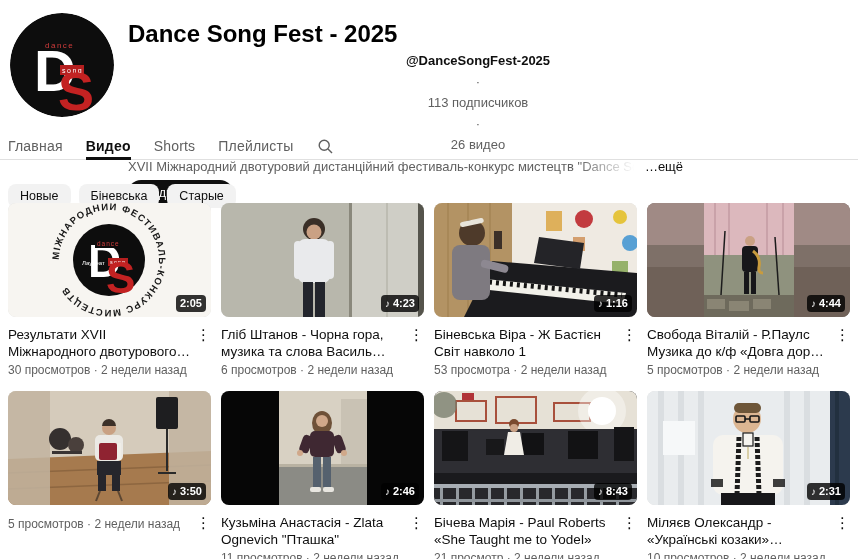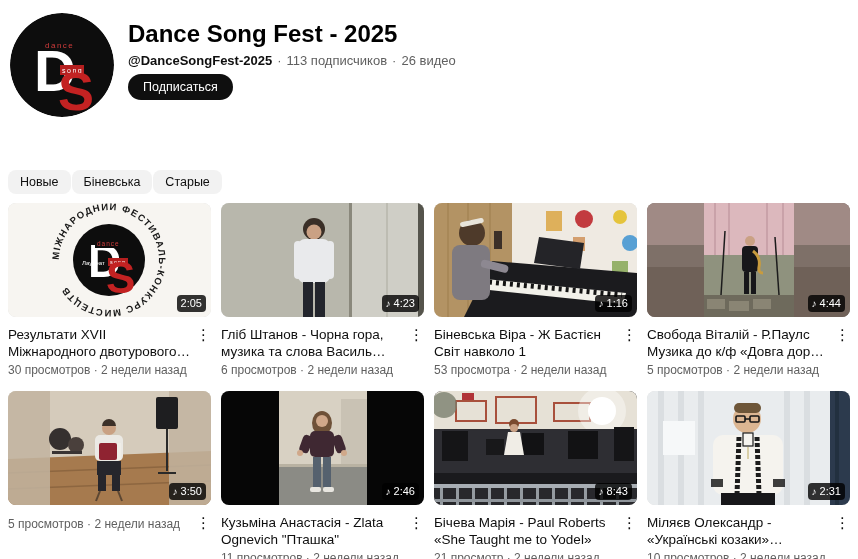--- a/index.html
+++ b/index.html
@@ -4,44 +4,44 @@
 <style>
   html,body{margin:0;padding:0;background:#fff;}
   body{font-family:"Liberation Sans","DejaVu Sans",sans-serif;-webkit-font-smoothing:antialiased;}
   .page{position:relative;width:858px;height:559px;background:#fff;overflow:hidden;}
 
   
   .avatar{position:absolute;left:10px;top:13px;width:104px;height:104px;border-radius:50%;overflow:hidden;cursor:pointer;}
   .avatar svg{display:block;width:100%;height:100%;}
   .channel-info{position:absolute;left:128px;top:20px;width:700px;}
   .channel-name{margin:0;font-size:24px;line-height:28px;font-weight:700;color:#000000;}
-  .meta-line{margin-top:5px;font-size:13px;color:#606060;display:flex;align-items:center;gap:5px;line-height:16px;}
+  .meta-line{margin-top:5px;font-size:13px;color:#606060;display:flex;align-items:center;gap:5px;line-height:16px;flex-direction:column;}
   .handle{color:#0f0f0f;font-weight:700;}
   .desc-line{margin-top:6px;font-size:13px;color:#606060;line-height:16px;white-space:nowrap;}
   .desc-fade{background:linear-gradient(to right,#606060 0%,rgba(96,96,96,0) 92%);-webkit-background-clip:text;background-clip:text;color:transparent;}
   .more{color:#0f0f0f;font-weight:500;cursor:pointer;margin-left:2px;}
   .subscribe{margin-top:5px;height:26px;padding:0 15px;border:none;border-radius:15px;background:#0f0f0f;color:#fff;font-size:12.5px;font-weight:500;font-family:inherit;cursor:pointer;display:inline-flex;align-items:center;}
 
   
   .tabbar{position:absolute;left:0;top:133px;width:858px;height:27px;box-sizing:border-box;display:flex;align-items:stretch;gap:23px;padding-left:8px;border-bottom:1px solid rgba(0,0,0,0.12);}
   .tab{position:relative;display:flex;align-items:center;font-size:14px;font-weight:500;color:#606060;cursor:pointer;letter-spacing:.2px;}
   .tab.active{color:#0f0f0f;font-weight:700;}
   .tab.active::after{content:"";position:absolute;left:0;bottom:-1px;width:100%;height:3px;background:#0f0f0f;}
   .tab-search{display:flex;align-items:center;margin-left:2px;cursor:pointer;}
 
   
-  .chips{position:absolute;left:8px;top:170px;display:flex;gap:1px;}
+  .chips{position:absolute;left:8px;top:184px;display:flex;gap:8px;}
   .chip{height:24px;display:inline-flex;align-items:center;padding:0 12px;background:#f2f2f2;border-radius:8px;font-size:12.5px;font-weight:500;color:#0f0f0f;cursor:pointer;}
 
   
   .grid{position:absolute;left:8px;top:203px;width:842px;display:grid;grid-template-columns:repeat(4,203px);column-gap:10px;row-gap:14px;}
   .card{width:203px;}
   .thumb{position:relative;width:203px;height:114px;border-radius:8px;overflow:hidden;background:#ddd;cursor:pointer;}
   .thumb svg{display:block;width:100%;height:100%;}
-  .badge{position:absolute;right:5px;bottom:5px;background:rgba(0,0,0,0.8);color:#fff;font-size:11px;font-weight:400;line-height:1;padding:3px 4px;border-radius:4px;display:flex;align-items:center;gap:3px;}
+  .badge{position:absolute;right:5px;bottom:5px;background:rgba(0,0,0,0.8);color:#fff;font-size:11px;font-weight:700;line-height:1;padding:3px 4px;border-radius:4px;display:flex;align-items:center;gap:3px;}
   .badge .note{font-size:10px;}
   .badge .note:empty{display:none;}
   .info{display:flex;margin-top:9px;}
   .texts{flex:1;min-width:0;padding-right:5px;}
   .vtitle{margin:0;font-size:13.5px;font-weight:500;line-height:17px;color:#0f0f0f;display:-webkit-box;-webkit-line-clamp:2;-webkit-box-orient:vertical;overflow:hidden;cursor:pointer;}
   .vmeta{margin-top:3px;font-size:12px;line-height:14px;color:#606060;}
   .kebab{width:15px;font-size:15px;line-height:17px;color:#0f0f0f;text-align:center;cursor:pointer;user-select:none;}
   svg text{font-family:"Liberation Sans","DejaVu Sans",sans-serif;}
 </style>
 </head>
@@ -63,23 +63,39 @@
 
   <div class="channel-info">
     <h1 class="channel-name">Dance Song Fest - 2025</h1>
     <div class="meta-line">
       <span class="handle">@DanceSongFest-2025</span>
       <span>·</span>
       <span>113 подписчиков</span>
       <span>·</span>
       <span>26 видео</span>
     </div>
+    <div class="desc-line">
+      <span>XVII Міжнародний двотуровий дистанційний фестиваль-конкурс мистецтв </span><span class="desc-fade">"Dance So</span>
+      <span class="more">…ещё</span>
+    </div>
     <button class="subscribe">Подписаться</button>
   </div>
 
+  <div class="tabbar">
+    <div class="tab">Главная</div>
+    <div class="tab active">Видео</div>
+    <div class="tab">Shorts</div>
+    <div class="tab">Плейлисты</div>
+    <div class="tab-search">
+      <svg width="15" height="15" viewBox="0 0 15 15">
+        <circle cx="6.2" cy="6.2" r="5" fill="none" stroke="#606060" stroke-width="1.4"></circle>
+        <line x1="10" y1="10" x2="14" y2="14" stroke="#606060" stroke-width="1.4"></line>
+      </svg>
+    </div>
+  </div>
 
   <div class="chips">
     <div class="chip">Новые</div>
     <div class="chip">Біневська</div>
     <div class="chip">Старые</div>
   </div>
 
   <div class="grid">
 
     <div class="card">

